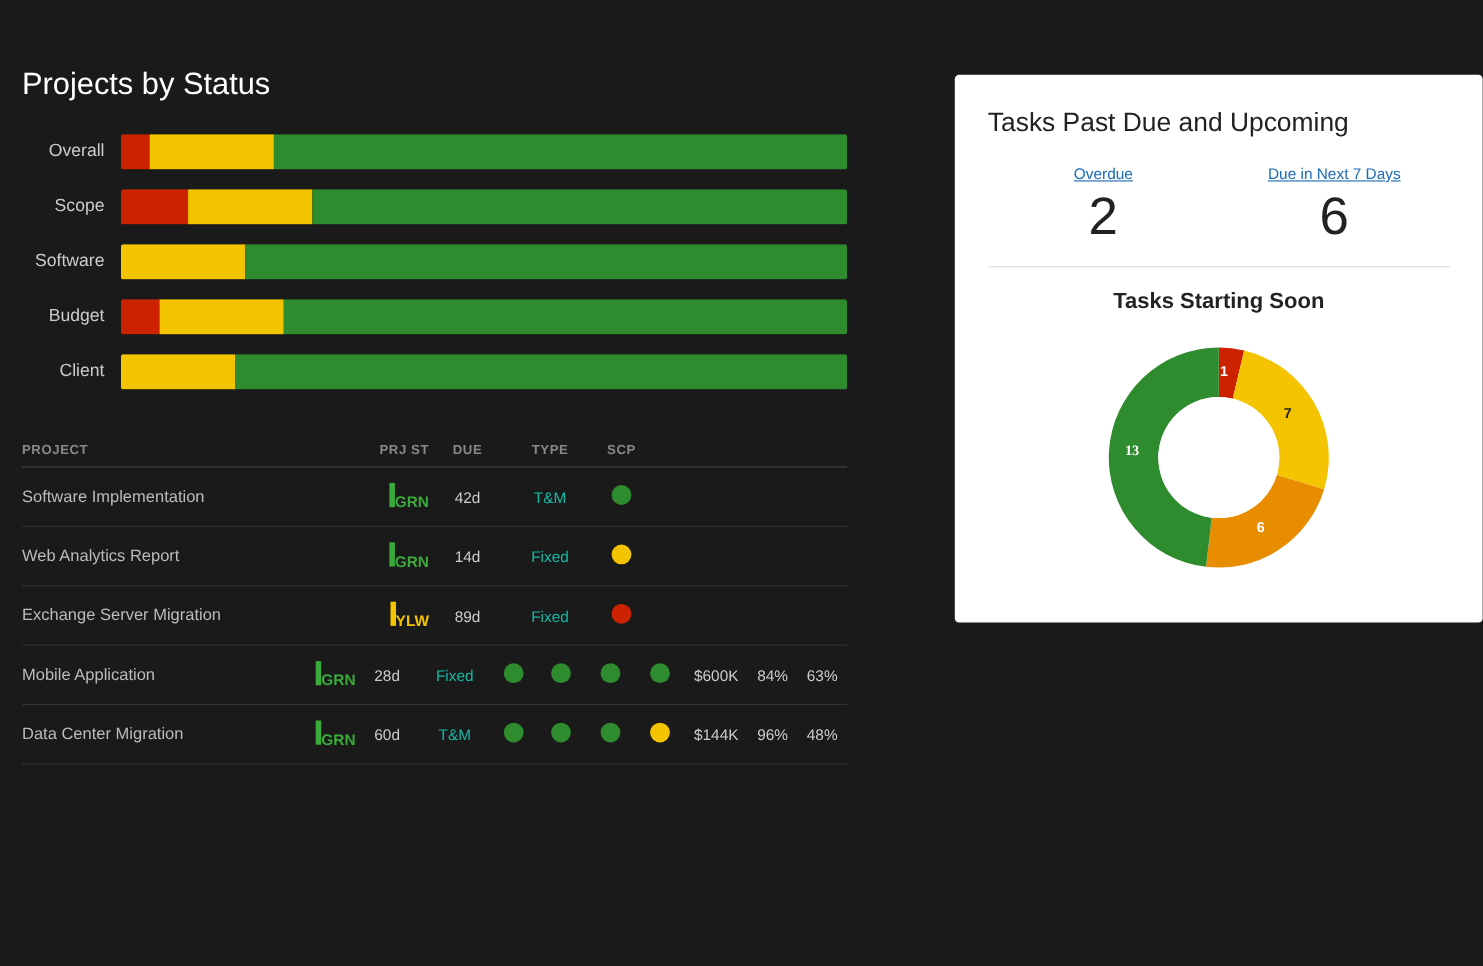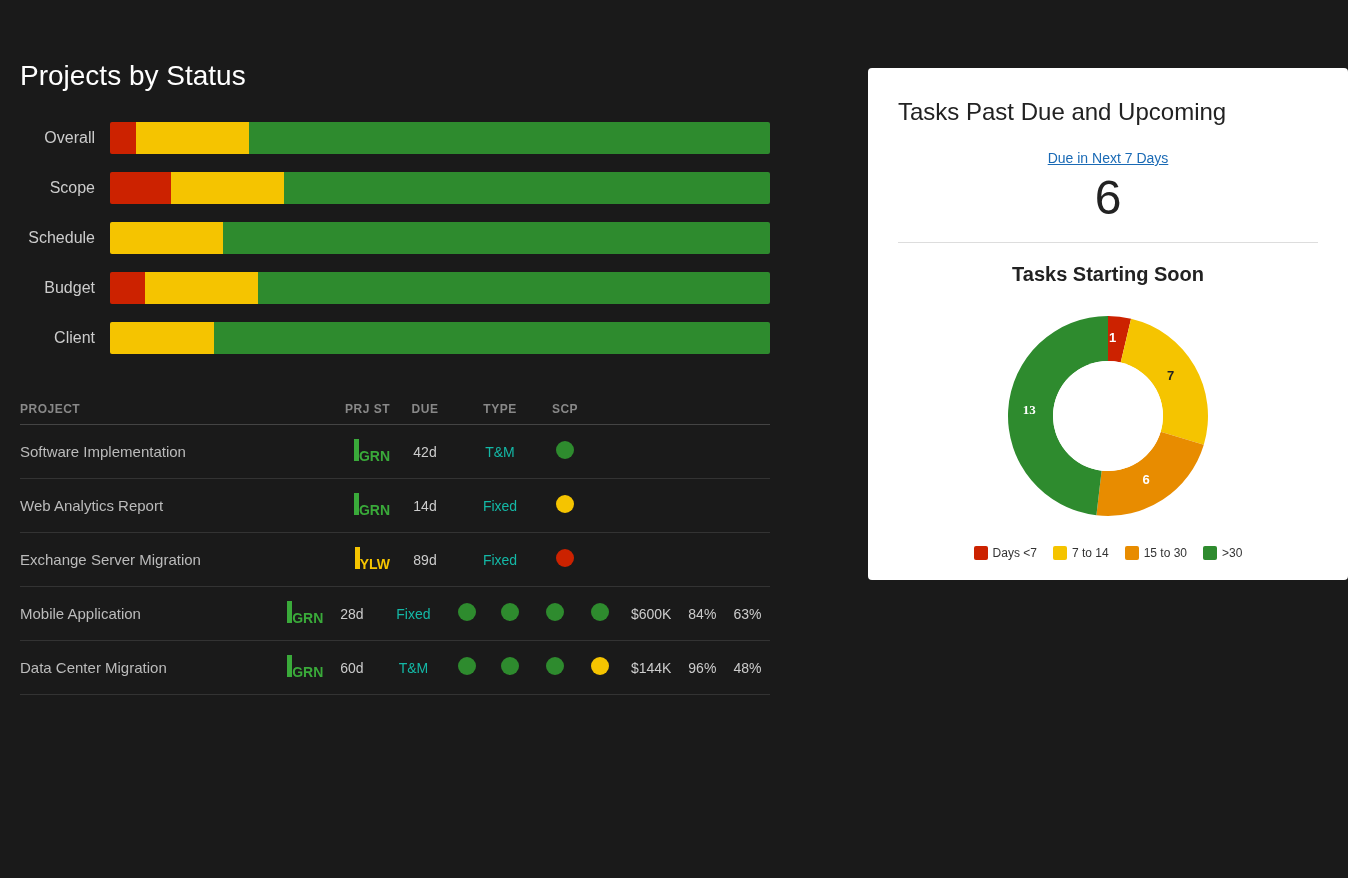--- a/index.html
+++ b/index.html
@@ -226,21 +226,21 @@
       </div>
       <div class="bar-row">
         <div class="bar-label">Scope</div>
         <div class="bar-track">
           <div class="bar-seg seg-red" style="flex: 7 1 0%;"></div>
           <div class="bar-seg seg-yellow" style="flex: 13 1 0%;"></div>
           <div class="bar-seg seg-green" style="flex: 56 1 0%;"></div>
         </div>
       </div>
       <div class="bar-row">
-        <div class="bar-label">Schedule</div>
+        <div class="bar-label">Software</div>
         <div class="bar-track">
           <div class="bar-seg seg-yellow" style="flex: 13 1 0%;"></div>
           <div class="bar-seg seg-green" style="flex: 63 1 0%;"></div>
         </div>
       </div>
       <div class="bar-row">
         <div class="bar-label">Budget</div>
         <div class="bar-track">
           <div class="bar-seg seg-red" style="flex: 4 1 0%;"></div>
           <div class="bar-seg seg-yellow" style="flex: 13 1 0%;"></div>
@@ -314,20 +314,24 @@
         </div>
       </div>
   </div>
 </div>
 
 <div class="right-panel">
   <h2 class="panel-title">Tasks Past Due and Upcoming</h2>
 
   <div class="stats-row">
     <div class="stat-box">
+      <div class="stat-label">Overdue</div>
+      <div class="stat-value">2</div>
+    </div>
+    <div class="stat-box">
       <div class="stat-label">Due in Next 7 Days</div>
       <div class="stat-value">6</div>
     </div>
   </div>
 
   <hr class="divider">
 
   <div class="donut-title">Tasks Starting Soon</div>
 
   <div class="donut-container">
@@ -344,31 +348,13 @@
     </svg>
     
     <div id="donut-labels">
         <div class="donut-label" style="left: 110.997px; top: 24.024px;">1</div>
         <div class="donut-label" style="left: 169.117px; top: 62.25px; color: rgb(34, 34, 34);">7</div>
         <div class="donut-label" style="left: 144.587px; top: 165.75px;">6</div>
         <div class="donut-label" style="left: 24.6311px; top: 96.4938px; font-family: Liberation Serif, serif;">13</div>
       </div>
   </div>
 
-  <div class="legend" id="legend-container">
-      <div class="legend-item">
-        <div class="legend-swatch" style="background: rgb(204, 34, 0);"></div>
-        <span>Days &lt;7</span>
-      </div>
-      <div class="legend-item">
-        <div class="legend-swatch" style="background: rgb(245, 196, 0);"></div>
-        <span>7 to 14</span>
-      </div>
-      <div class="legend-item">
-        <div class="legend-swatch" style="background: rgb(232, 140, 0);"></div>
-        <span>15 to 30</span>
-      </div>
-      <div class="legend-item">
-        <div class="legend-swatch" style="background: rgb(46, 139, 46);"></div>
-        <span>&gt;30</span>
-      </div>
-    </div>
 </div>
 
 </body></html>

